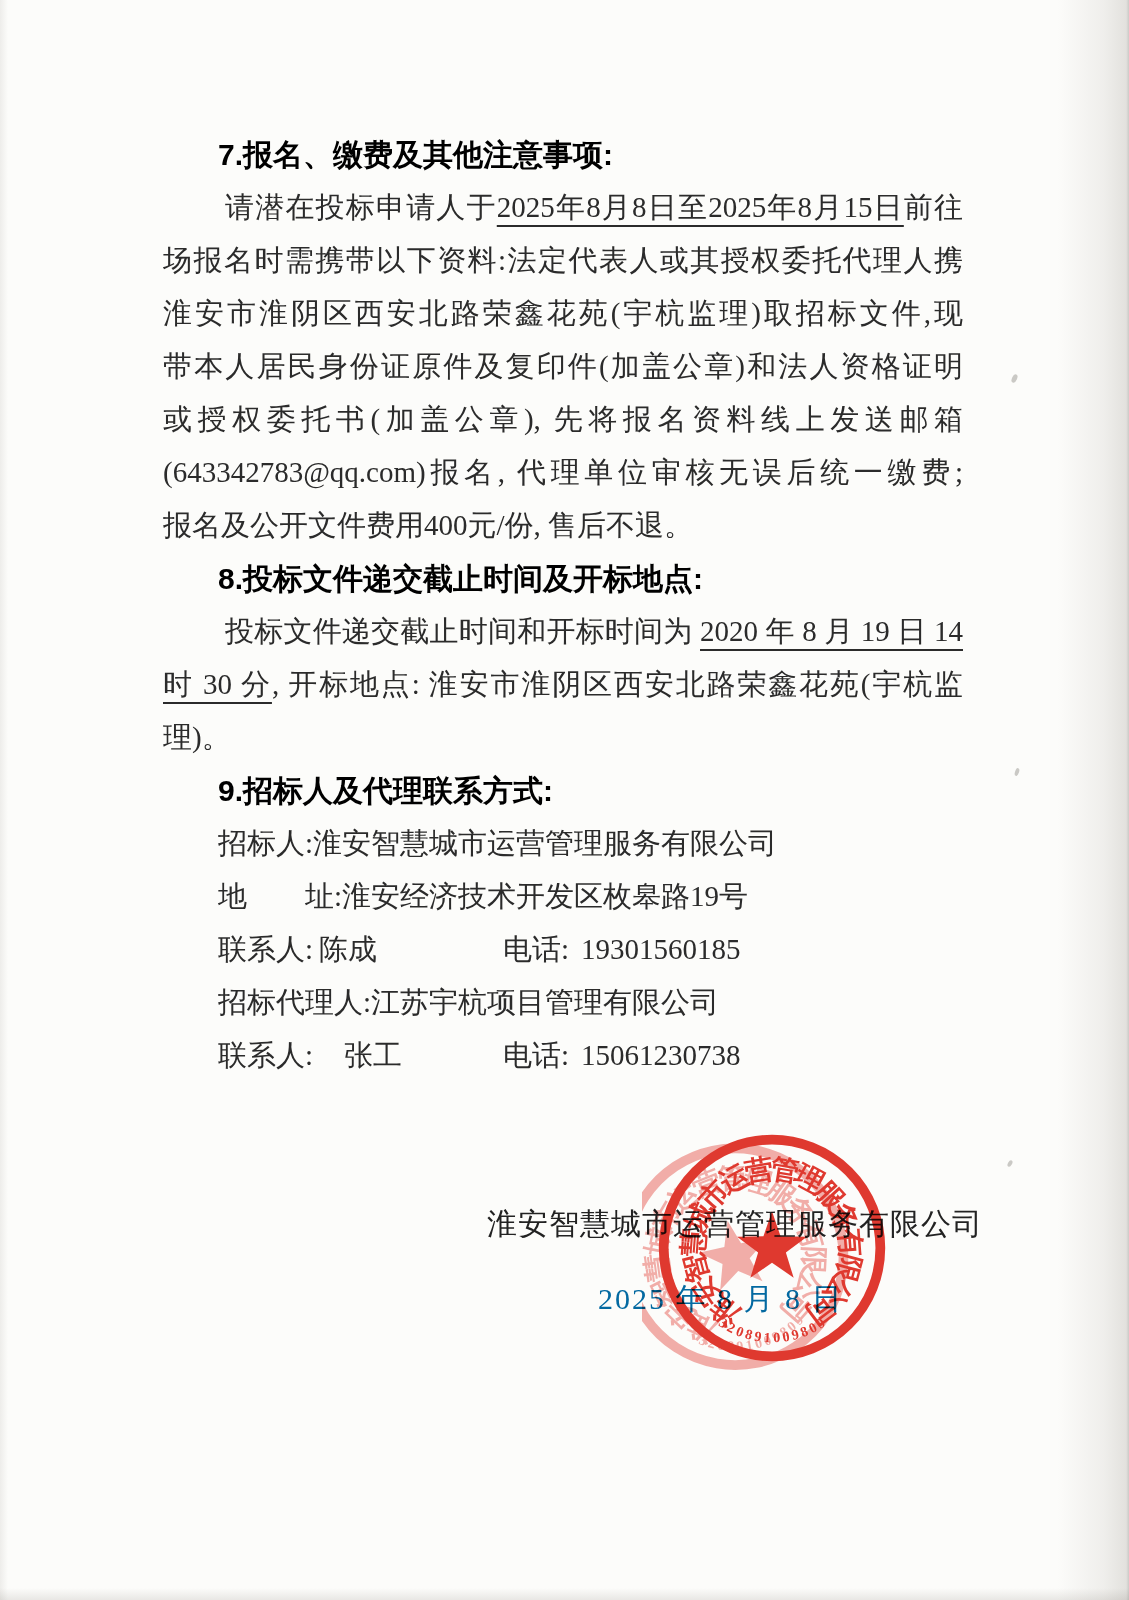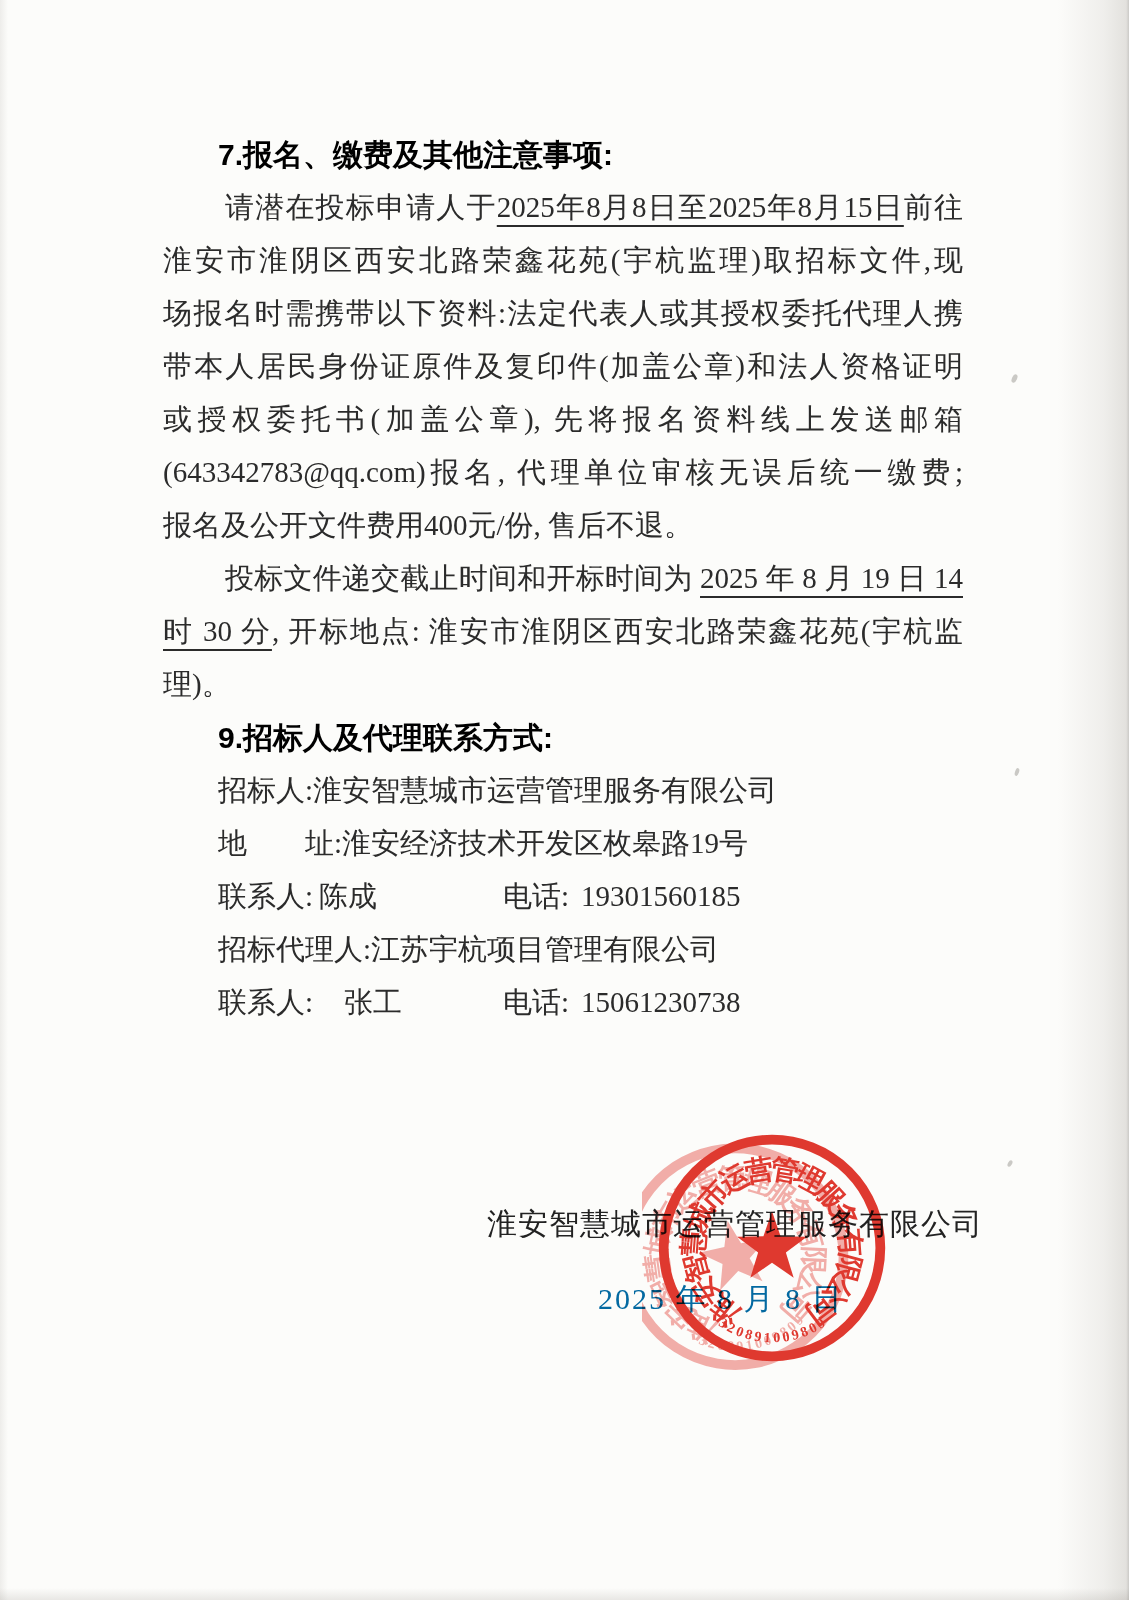--- a/index.html
+++ b/index.html
@@ -66,30 +66,31 @@
   <div class="edge-bottom"></div>
   <div class="speck s1"></div>
   <div class="speck s2"></div>
   <div class="speck s3"></div>
 
   <div class="textblock">
 
     <div class="tline h">7.报名、缴费及其他注意事项:</div>
     <div>
         <div class="tline just ind"><span>请潜在投标申请人于</span><span class="ul">2025年8月8日至2025年8月15日</span><span>前往</span></div>
+        <div class="tline just"><span>场报名时需携带以下资料:法定代表人或其授权委托代理人携</span></div>
         <div class="tline just"><span>淮安市淮阴区西安北路荣鑫花苑(宇杭监理)取招标文件,现</span></div>
-        <div class="tline just"><span>场报名时需携带以下资料:法定代表人或其授权委托代理人携</span></div>
         <div class="tline just"><span>带本人居民身份证原件及复印件(加盖公章)和法人资格证明</span></div>
         <div class="tline just"><span>或授权委托书(加盖公章), 先将报名资料线上发送邮箱</span></div>
         <div class="tline just"><span>(643342783@qq.com)报名, 代理单位审核无误后统一缴费;</span></div>
         <div class="tline"><span>报名及公开文件费用400元/份, 售后不退。</span></div>
       </div>
 
+    <div class="tline h">8.投标文件递交截止时间及开标地点:</div>
     <div>
-        <div class="tline just ind"><span>投标文件递交截止时间和开标时间为 </span><span class="ul">2025 年 8 月 19 日 14</span></div>
+        <div class="tline just ind"><span>投标文件递交截止时间和开标时间为 </span><span class="ul">2020 年 8 月 19 日 14</span></div>
         <div class="tline just"><span class="ul">时 30 分</span><span>, 开标地点: 淮安市淮阴区西安北路荣鑫花苑(宇杭监</span></div>
         <div class="tline"><span>理)。</span></div>
       </div>
 
     <div class="tline h">9.招标人及代理联系方式:</div>
 
     <div class="contacts">
       <div class="crow">
         <span class="c-label">招标人:</span><span class="c-val">淮安智慧城市运营管理服务有限公司</span>
       </div>

